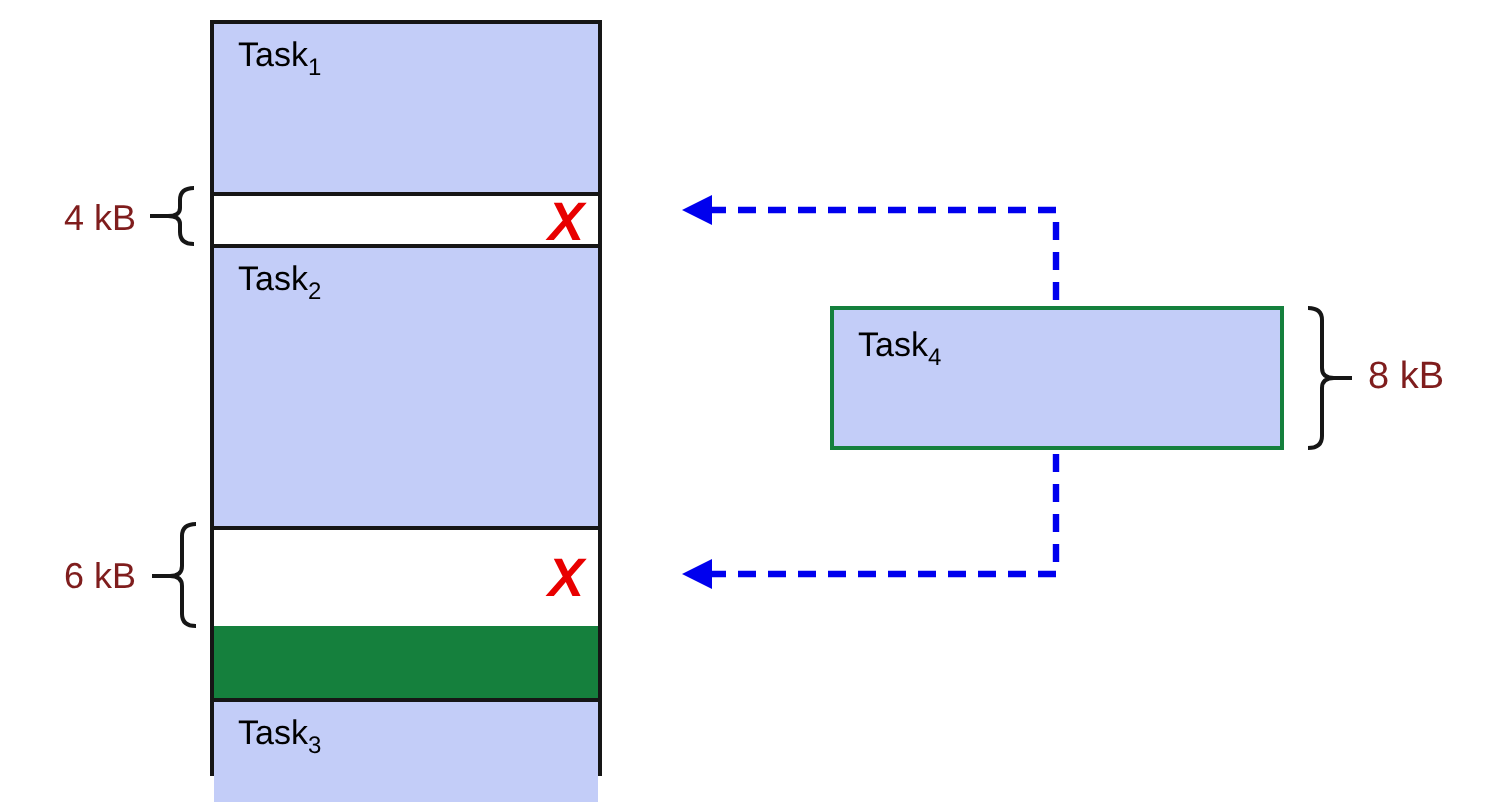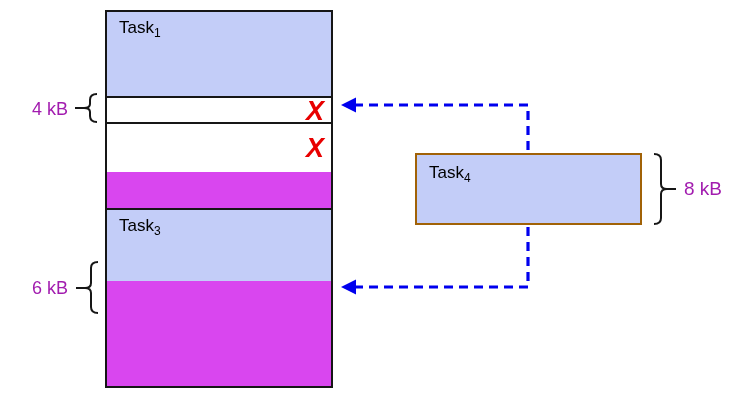--- a/index.html
+++ b/index.html
@@ -1,22 +1,22 @@
 <!DOCTYPE html>
 <html><head>
 <meta charset="utf-8">
 <style>
   html,body{margin:0;padding:0;background:#ffffff;}
   .canvas{
     position:relative;width:753px;height:401px;background:#ffffff;overflow:hidden;
     font-family:"Liberation Sans", sans-serif;color:#000;
   }
   .memory-column{
-    position:absolute;left:105px;top:10px;width:228px;height:378px;
-    border:2px solid #161616;box-sizing:border-box;background:#d946ef;z-index:2;
+    position:absolute;left:105px;top:10px;width:196px;height:378px;
+    border:2px solid #161616;box-sizing:border-box;background:#15803d;z-index:2;
   }
   .segment{box-sizing:border-box;width:100%;position:relative;}
   .segment.task{background:#c3cdf8;}
   .segment.gap{background:#ffffff;}
   .segment + .segment{border-top:2px solid #161616;}
   .seg-task1{height:84px;}
   .seg-gap1{height:26px;}
   .seg-task2{height:141px;}
   .seg-gap2{height:50px;}
   .seg-task3{height:73px;margin-top:36px;}
@@ -24,45 +24,48 @@
     position:absolute;left:12px;top:6px;font-size:17px;line-height:20px;color:#000;
   }
   .task-label sub{font-size:12px;line-height:0;}
   .x-mark{
     position:absolute;right:7px;color:#e80000;font-size:27px;font-weight:bold;
     font-style:italic;line-height:26px;z-index:4;
   }
   .x-top{top:0px;}
   .x-bottom{top:11px;}
   .side-label{
-    position:absolute;font-size:18px;line-height:26px;color:#a21caf;white-space:nowrap;
+    position:absolute;font-size:18px;line-height:26px;color:#7f1d1d;white-space:nowrap;
   }
   .label-4kb{left:14px;top:96px;width:54px;text-align:right;}
   .label-8kb{left:14px;top:275px;width:54px;text-align:right;}
   .label-12kb{left:684px;top:176px;font-size:19px;}
   .task4-box{
     position:absolute;left:415px;top:153px;width:227px;height:72px;
-    border:2px solid #a16207;box-sizing:border-box;background:#c3cdf8;z-index:2;
+    border:2px solid #15803d;box-sizing:border-box;background:#c3cdf8;z-index:2;
   }
   svg.overlay{position:absolute;left:0;top:0;z-index:3;pointer-events:none;}
 </style>
 </head>
 <body>
 
 <div class="canvas">
 
   <div class="side-label label-4kb">4 kB</div>
   <div class="side-label label-8kb">6 kB</div>
 
   <div class="memory-column">
     <div class="segment task seg-task1">
       <div class="task-label"><span>Task</span><sub>1</sub></div>
     </div>
     <div class="segment gap seg-gap1">
       <span class="x-mark x-top">X</span>
+    </div>
+    <div class="segment task seg-task2">
+      <div class="task-label"><span>Task</span><sub>2</sub></div>
     </div>
     <div class="segment gap seg-gap2">
       <span class="x-mark x-bottom">X</span>
     </div>
     <div class="segment task seg-task3">
       <div class="task-label"><span>Task</span><sub>3</sub></div>
     </div>
   </div>
 
   <div class="task4-box">

